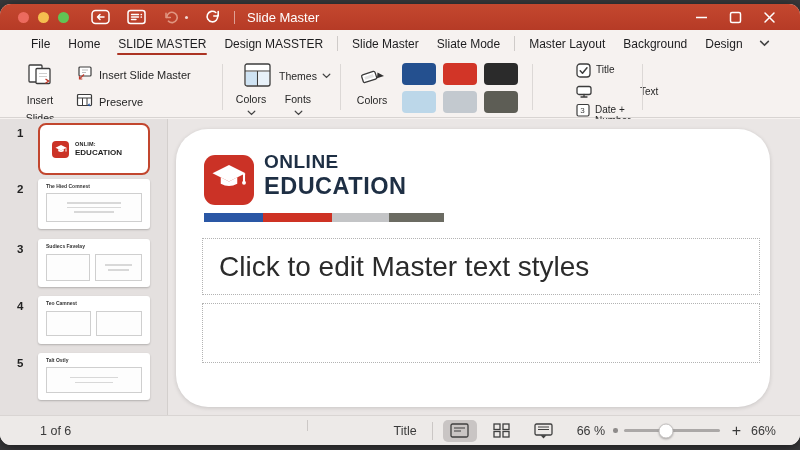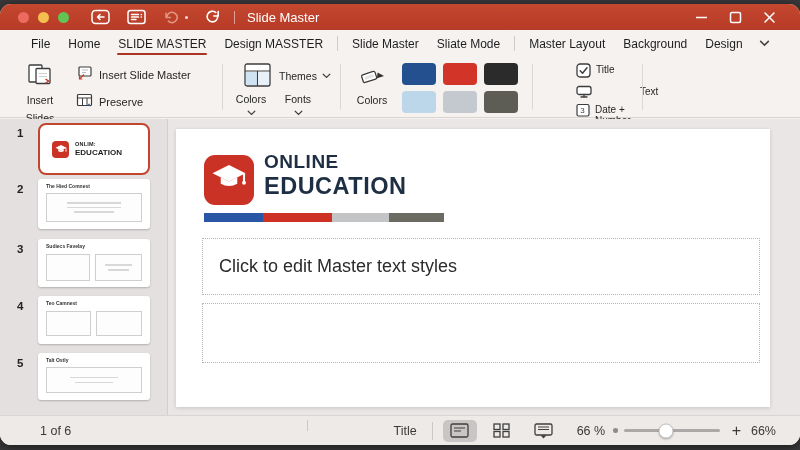--- a/index.html
+++ b/index.html
@@ -64,32 +64,32 @@
   .minitxt { line-height:1.15; color:#1d1d1d; font-weight:bold; }
   .minitxt .l1 { font-size:5.5px; letter-spacing:.2px; }
   .minitxt .l2 { font-size:8px; }
   .cap { position:absolute; left:8px; top:4px; font-size:5px; font-weight:bold; color:#333; }
   .wbox { position:absolute; border:1px solid #CFCFCF; background:#FDFDFD;
           display:flex; flex-direction:column; align-items:center; justify-content:center; }
   .ln { height:1.5px; background:#D8D8D8; margin:1.6px 0; }
 
   .canvas { flex:1; background:#EAE6E5; position:relative; }
   .slide { position:absolute; left:8px; top:10px; width:594px; height:278px; background:#fff;
-           box-shadow:0 1px 4px rgba(0,0,0,.15); }
+           box-shadow:0 1px 4px rgba(0,0,0,.15);border-radius:32px; }
   .logo-tile { position:absolute; left:28px; top:26px; width:50px; height:50px;
                background:#CB3226; border-radius:11px; display:flex; align-items:center; justify-content:center; }
   .logo-text { position:absolute; left:88px; top:23px; color:#1E2F44; font-weight:bold;
                letter-spacing:.5px; line-height:1; }
   .logo-text .lt1 { font-size:19px; }
   .logo-text .lt2 { font-size:23.5px; margin-top:4px; }
   .colorbar { position:absolute; left:28px; top:84px; height:9px; display:flex; }
   .seg0{width:59px;} .seg1{width:69px;} .seg2{width:57px;} .seg3{width:55px;}
   .ph { position:absolute; left:26px; right:10px; border:1.5px dotted #B3B3B3; }
   .ph-title { top:109px; height:57px; display:flex; align-items:center;
-              padding-left:16px; font-size:18px; color:#2B2B2B; }
+              padding-left:16px; font-size:28px; color:#2B2B2B; }
   .ph-body { top:174px; height:60px; }
 
   
   .status { position:absolute; left:0; right:0; bottom:0; height:30px; background:#EDEAE8;
             border-top:1px solid #D9D5D3; display:flex; align-items:center;
             font-size:12.5px; color:#3a3a3a; }
   .page { margin-left:40px; }
   .sdiv-left { position:absolute; left:307px; top:4px; height:11px; width:1px; background:#CCC8C6; }
   .stright { margin-left:auto; display:flex; align-items:center; margin-right:24px; }
   .notes { margin-right:15px; }

